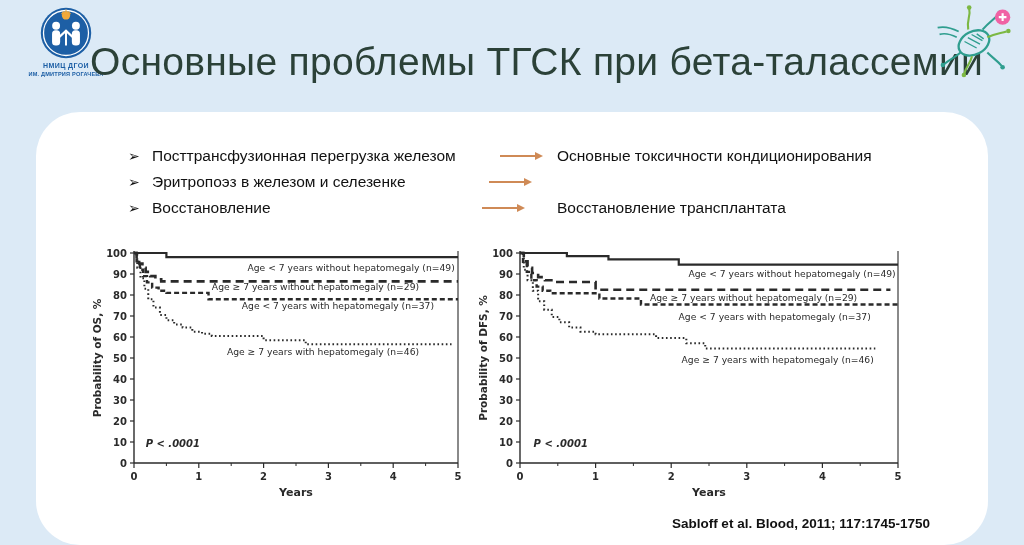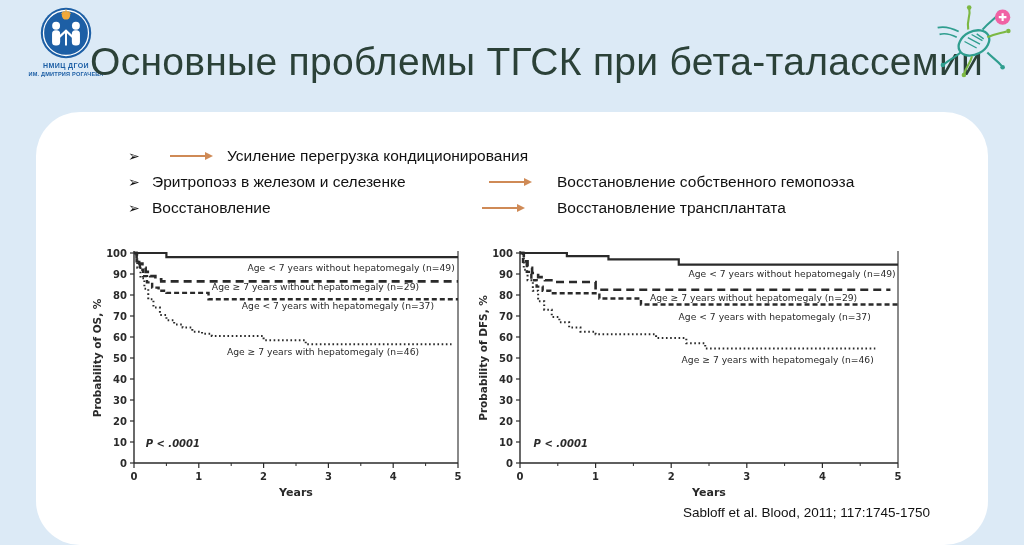--- a/index.html
+++ b/index.html
@@ -41,22 +41,22 @@
   .bullet-row:nth-child(1) .arrow{margin-left:18px;}
   .bullet-row:nth-child(2) .arrow{margin-left:7px;}
   .bullet-row:nth-child(3) .arrow{margin-left:0px;}
   .bullet-right{white-space:nowrap;}
   
   .chart{position:absolute;top:238px;}
   #chart-os{left:86px;}
   #chart-dfs{left:464px;}
   
   .citation{
-    position:absolute;right:94px;top:505px;
-    font-size:13.5px;font-weight:400;color:#111;text-align:center;
+    position:absolute;right:94px;top:516px;
+    font-size:13.5px;font-weight:700;color:#111;text-align:center;
   }
 </style>
 </head>
 <body>
 
 <div class="logo-block">
   <svg class="logo-circle" width="54" height="54" viewBox="0 0 60 60">
     <circle cx="30" cy="30" r="28" fill="#1d5fa5"></circle>
     <circle cx="30" cy="30" r="25" fill="none" stroke="#ffffff" stroke-width="1.4"></circle>
     <circle cx="30" cy="10.5" r="4.6" fill="#f2a93b"></circle>
@@ -96,32 +96,32 @@
   <path d="M8 26 C 16 24, 22 26, 30 30 M10 33 C 17 31, 22 33, 28 36" fill="none" stroke="#2f9e8f" stroke-width="1.8"></path>
   <circle cx="76" cy="15" r="8" fill="#f062a4"></circle>
   <path d="M76 11 v8 M72 15 h8" stroke="#ffffff" stroke-width="2.2"></path>
 </svg>
 
 <div class="card"></div>
 
 <div class="bullets">
     <div class="bullet-row">
       <span class="bullet-marker">➢</span>
+      <span class="bullet-left">Посттрансфузионная перегрузка железом</span>
       <span class="arrow-cell">
         <span class="arrow"></span>
       </span>
-      <span class="bullet-right">Усиление перегрузка кондиционирования</span>
+      <span class="bullet-right">Основные токсичности кондиционирования</span>
     </div>
     <div class="bullet-row">
       <span class="bullet-marker">➢</span>
       <span class="bullet-left">Эритропоэз в железом и селезенке</span>
       <span class="arrow-cell">
         <span class="arrow"></span>
       </span>
-      <span class="bullet-right">Восстановление собственного гемопоэза</span>
     </div>
     <div class="bullet-row">
       <span class="bullet-marker">➢</span>
       <span class="bullet-left">Восстановление</span>
       <span class="arrow-cell">
         <span class="arrow"></span>
       </span>
       <span class="bullet-right">Восстановление трансплантата</span>
     </div>
   </div>

